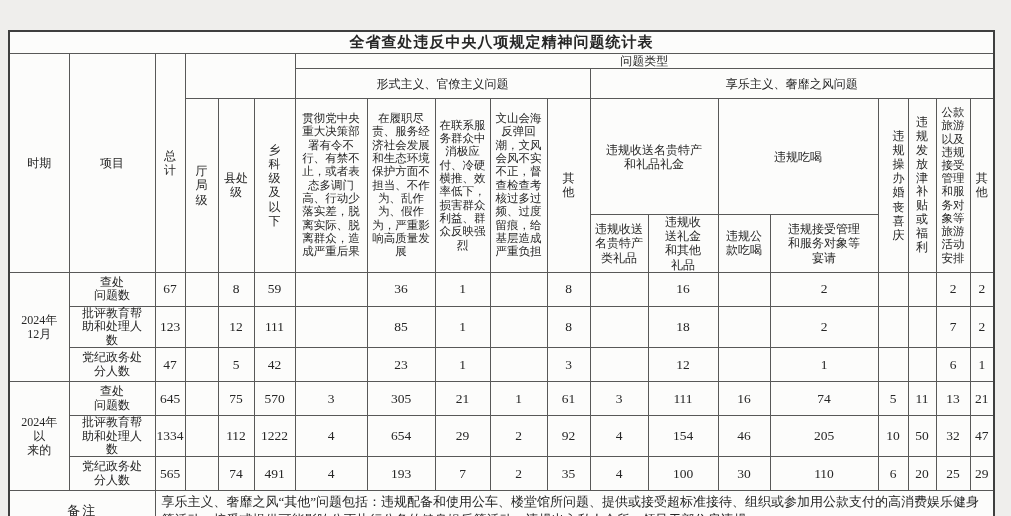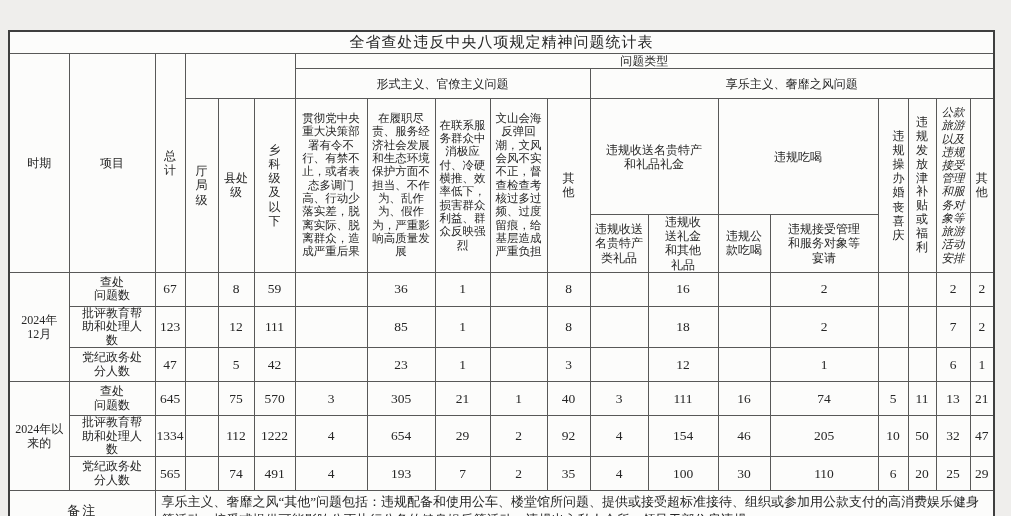--- a/index.html
+++ b/index.html
@@ -16,43 +16,43 @@
     width:987px;background:#fcfcfb;
     border:2px solid #3f3f3f;
   }
   td{
     border:1px solid #585858;
     text-align:center;vertical-align:middle;
     padding:0;overflow:hidden;
     font-size:12px;line-height:1.18;
     word-break:break-all;
   }
-  .r-title td{height:21px;font-size:15px;font-weight:normal;letter-spacing:1px;border-radius:8px;}
+  .r-title td{height:21px;font-size:15px;font-weight:bold;letter-spacing:1px;border-radius:8px;}
   .r-b td{height:13px;}
   .r-c td{height:29px;}
   .r-d td{height:115px;}
   .r-e td{height:51px;}
   .dr td{height:33px;}
   .r-remark td{height:35px;}
-  .c-period{font-size:12px;white-space:pre-line;padding:0 4px;}
+  .c-period{font-size:12px;white-space:pre-line;padding:0 11px;}
   .c-label{font-size:12px;line-height:1.12;padding:0 11px;white-space:pre-line;}
   .c-total{padding:0 8px;text-align:center;}
   .rank1{padding:0 6px;margin-left:34px;}
   .rank2{padding:0 1px;}
   .rank3{padding:0 9px;}
   .desc{font-size:11.5px;line-height:1.16;padding:1px 3px;}
   .other-f{padding:0 14px;}
   .grp{padding:0 12px;}
   .sub1{padding:0 4px;}
   .sub2{padding:0 11px;text-align:center;}
   .sub3{padding:0 4px;}
   .sub4{padding:0 17px;}
   .tail1{padding:0 14px;}
   .tail2{padding:0 6px;line-height:1.15;}
-  .tail3{padding:0 3px;font-size:11.5px;line-height:1.15;font-style:italic;}
+  .tail3{padding:0 3px;font-size:11.5px;line-height:1.15;}
   .tail4{padding:0 5px;}
   .v{font-size:13.5px;padding:0;}
   .remark-label{font-size:13px;letter-spacing:2px;}
   .remark-text{
     text-align:left;font-size:13px;line-height:1.35;
     padding:2px 8px 2px 6px;word-break:break-all;
   }
 </style>
 </head>
 <body>
@@ -188,21 +188,21 @@
           <td class="c-label">查处
 问题数</td>
           <td class="v">645</td>
           <td class="v"></td>
           <td class="v">75</td>
           <td class="v">570</td>
           <td class="v">3</td>
           <td class="v">305</td>
           <td class="v">21</td>
           <td class="v">1</td>
-          <td class="v">40</td>
+          <td class="v">61</td>
           <td class="v">3</td>
           <td class="v">111</td>
           <td class="v">16</td>
           <td class="v">74</td>
           <td class="v">5</td>
           <td class="v">11</td>
           <td class="v">13</td>
           <td class="v">21</td>
         </tr>
         <tr class="dr">

